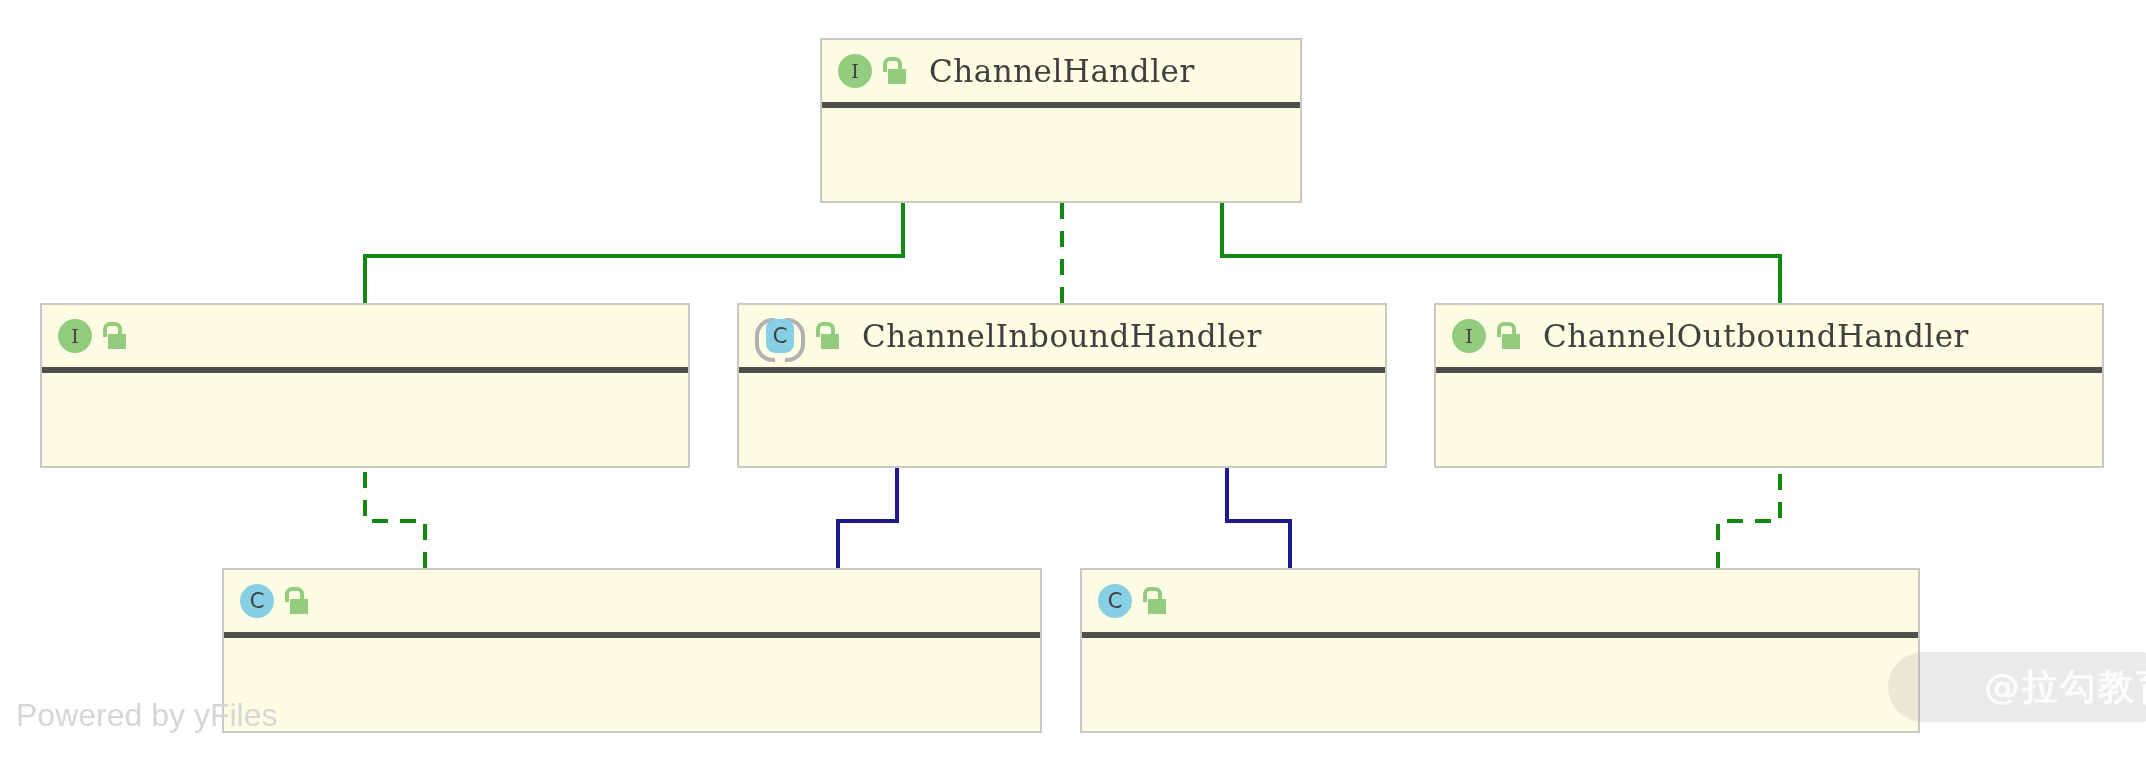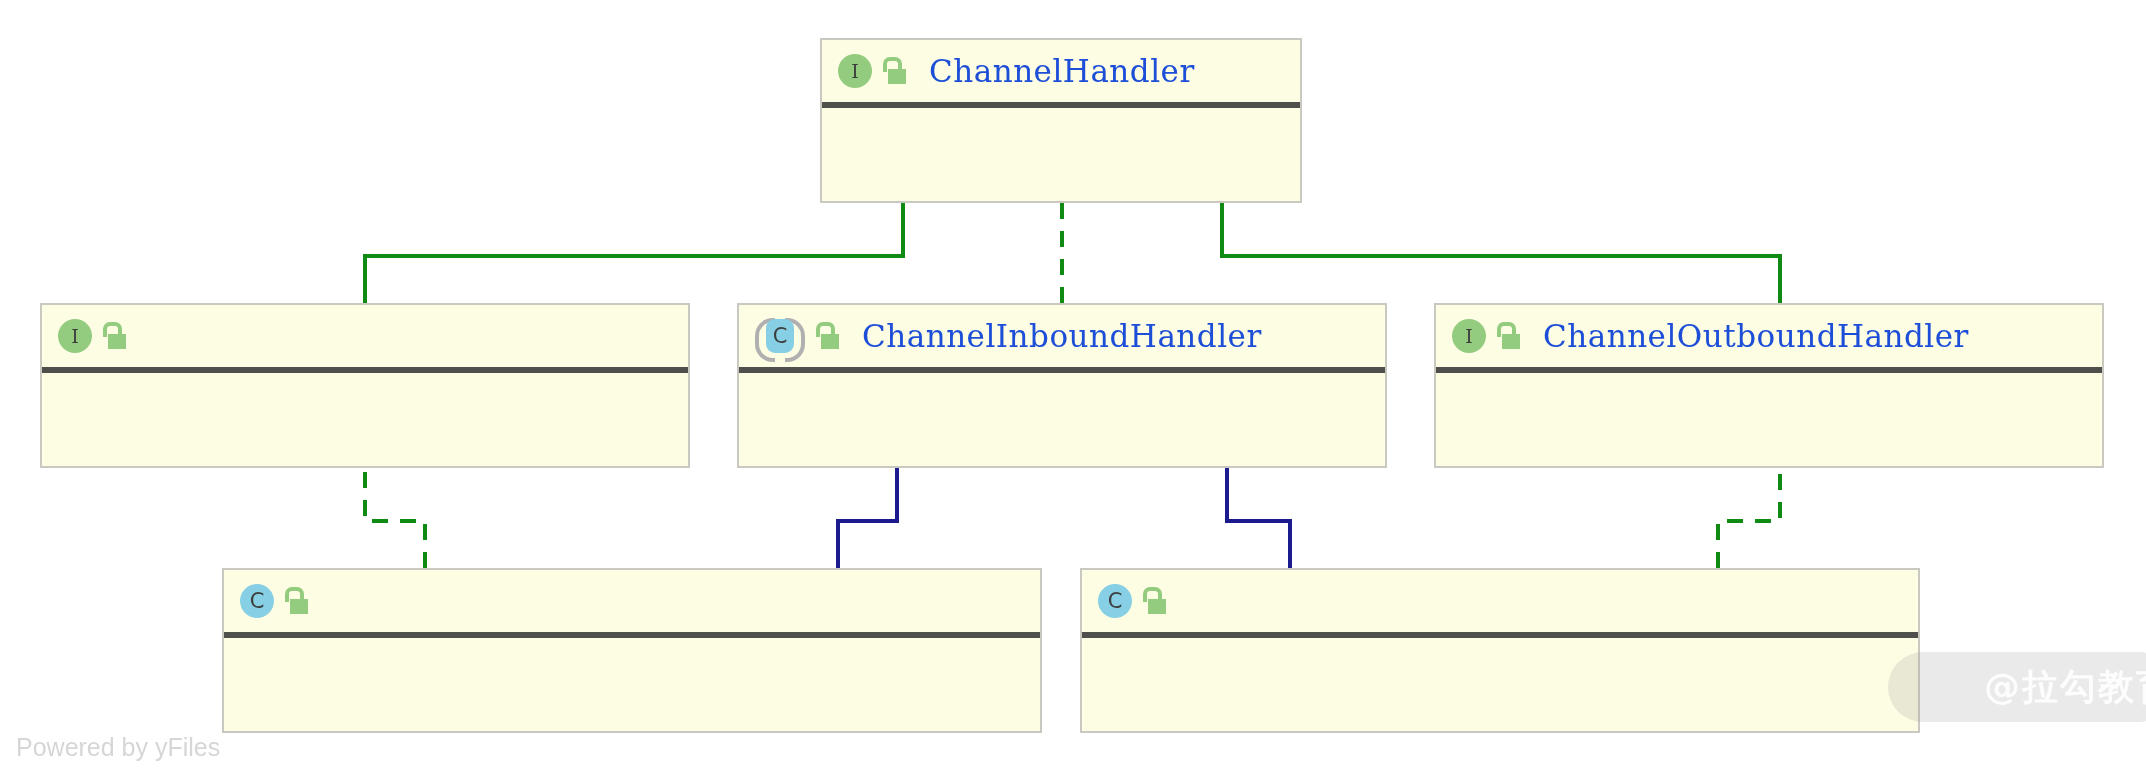--- a/index.html
+++ b/index.html
@@ -32,21 +32,21 @@
     height:6px;
     background:#4f4f4b;
     width:100%;
   }
   .node .body{
     height:70px;
   }
   .node .title{
     font-family:"DejaVu Serif", serif;
     font-size:31px;
-    color:#1d4ed8;
+    color:#404040;
     letter-spacing:0.5px;
     white-space:nowrap;
     margin-left:22px;
     text-align:center;
   }
 
   
   .icon-wrap{display:flex;align-items:center;flex:0 0 auto;}
 
   
@@ -97,24 +97,23 @@
   }
   .ico-lock .bodyrect{
     position:absolute;left:7px;top:12px;
     width:18px;height:15px;
     background:#93cc7e;
   }
 
   
   .yfiles{
     position:absolute;left:16px;top:697px;
-    font-size:25px;color:#d6d6d6;
+    font-size:32px;color:#d6d6d6;
     font-family:"Liberation Sans", sans-serif;
     white-space:nowrap;
-    margin-top:36px;
   }
   .watermark{
     position:absolute;left:1888px;top:652px;
     width:286px;height:70px;border-radius:35px;
     background:rgba(160,160,160,0.22);
     display:flex;align-items:center;justify-content:flex-end;font-weight:bold;
   }
   .watermark span{
     font-family:"DejaVu Sans", sans-serif;
     font-size:36px;

